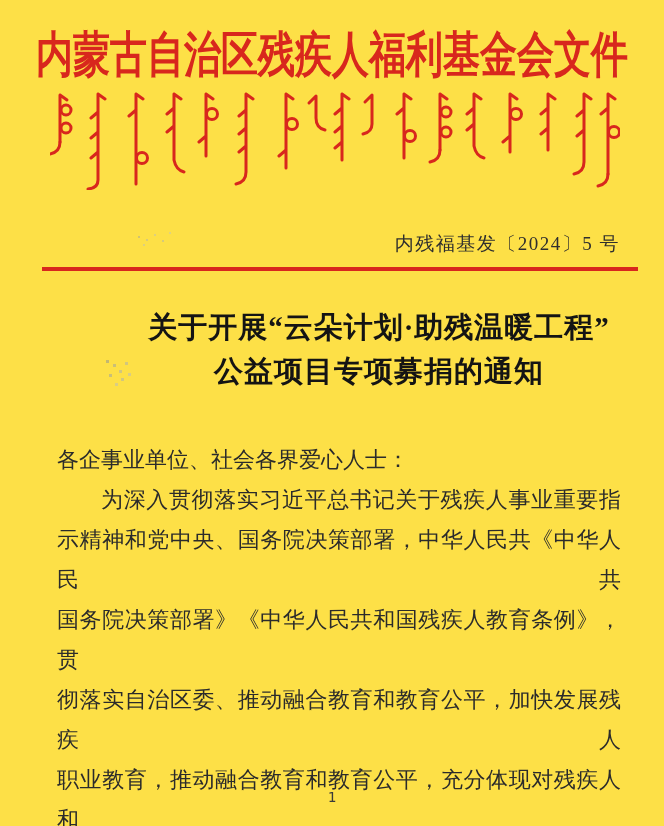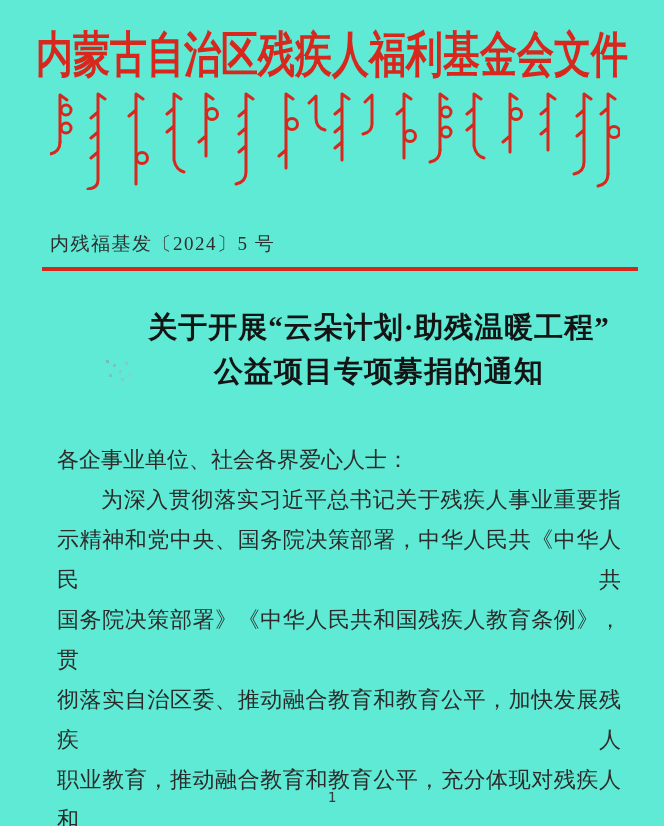--- a/index.html
+++ b/index.html
@@ -1,30 +1,30 @@
 <!DOCTYPE html>
 <html><head>
 <meta charset="utf-8">
 <style>
   html,body{margin:0;padding:0;background:#e8e8e8;}
   .page{
     position:relative;width:664px;height:826px;margin:0 auto;
-    background:#5eead4;overflow:hidden;
+    background:#fde047;overflow:hidden;
     font-family:"Liberation Serif","DejaVu Serif",serif;
   }
   .org-title{
     position:absolute;top:22px;left:0;width:100%;
     text-align:center;font-size:37px;font-weight:bold;
     transform:scaleY(1.32);transform-origin:top center;
     white-space:nowrap;letter-spacing:0;
   }
   .mongolian{position:absolute;top:92px;left:50px;width:570px;height:98px;}
   .doc-number{
     position:absolute;top:231px;left:50px;width:570px;
-    text-align:left;font-size:19px;color:#2e2e2e;letter-spacing:1.5px;
+    text-align:right;font-size:19px;color:#2e2e2e;letter-spacing:1.5px;
   }
   .rule{position:absolute;top:267px;left:42px;width:596px;height:4px;}
   .doc-title{
     position:absolute;top:305px;left:0;width:100%;text-align:center;
     font-weight:bold;font-size:29px;line-height:44px;color:#141414;letter-spacing:1px;padding-left:47px;
   }
   .body-text{
     position:absolute;top:440px;left:57px;width:564px;
     font-size:22px;line-height:40px;color:#2b2b2b;
   }

